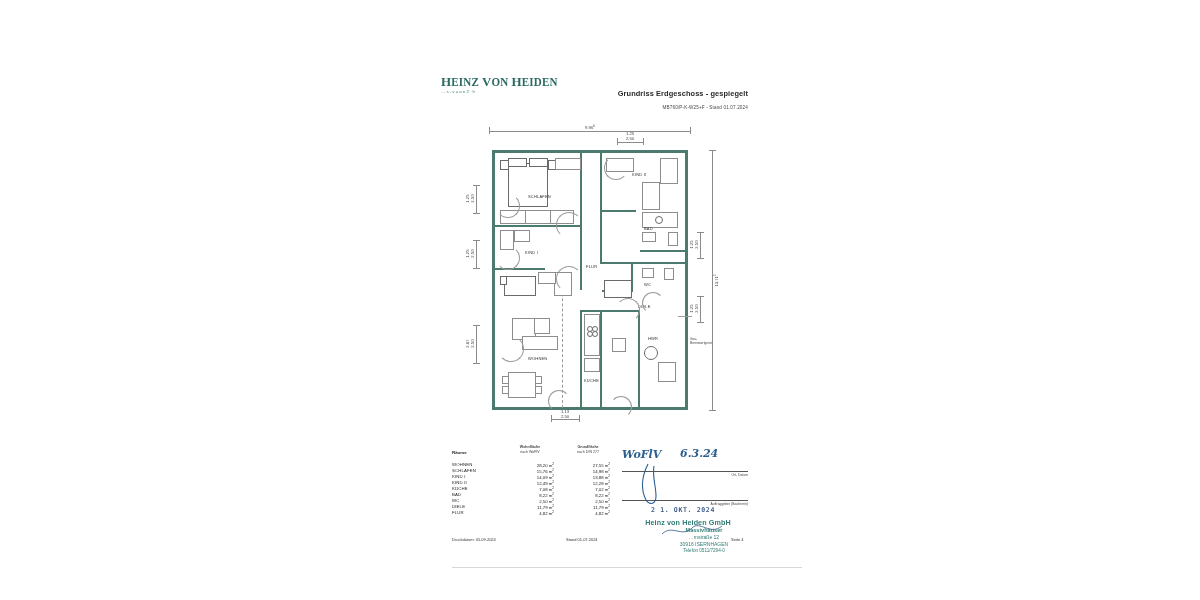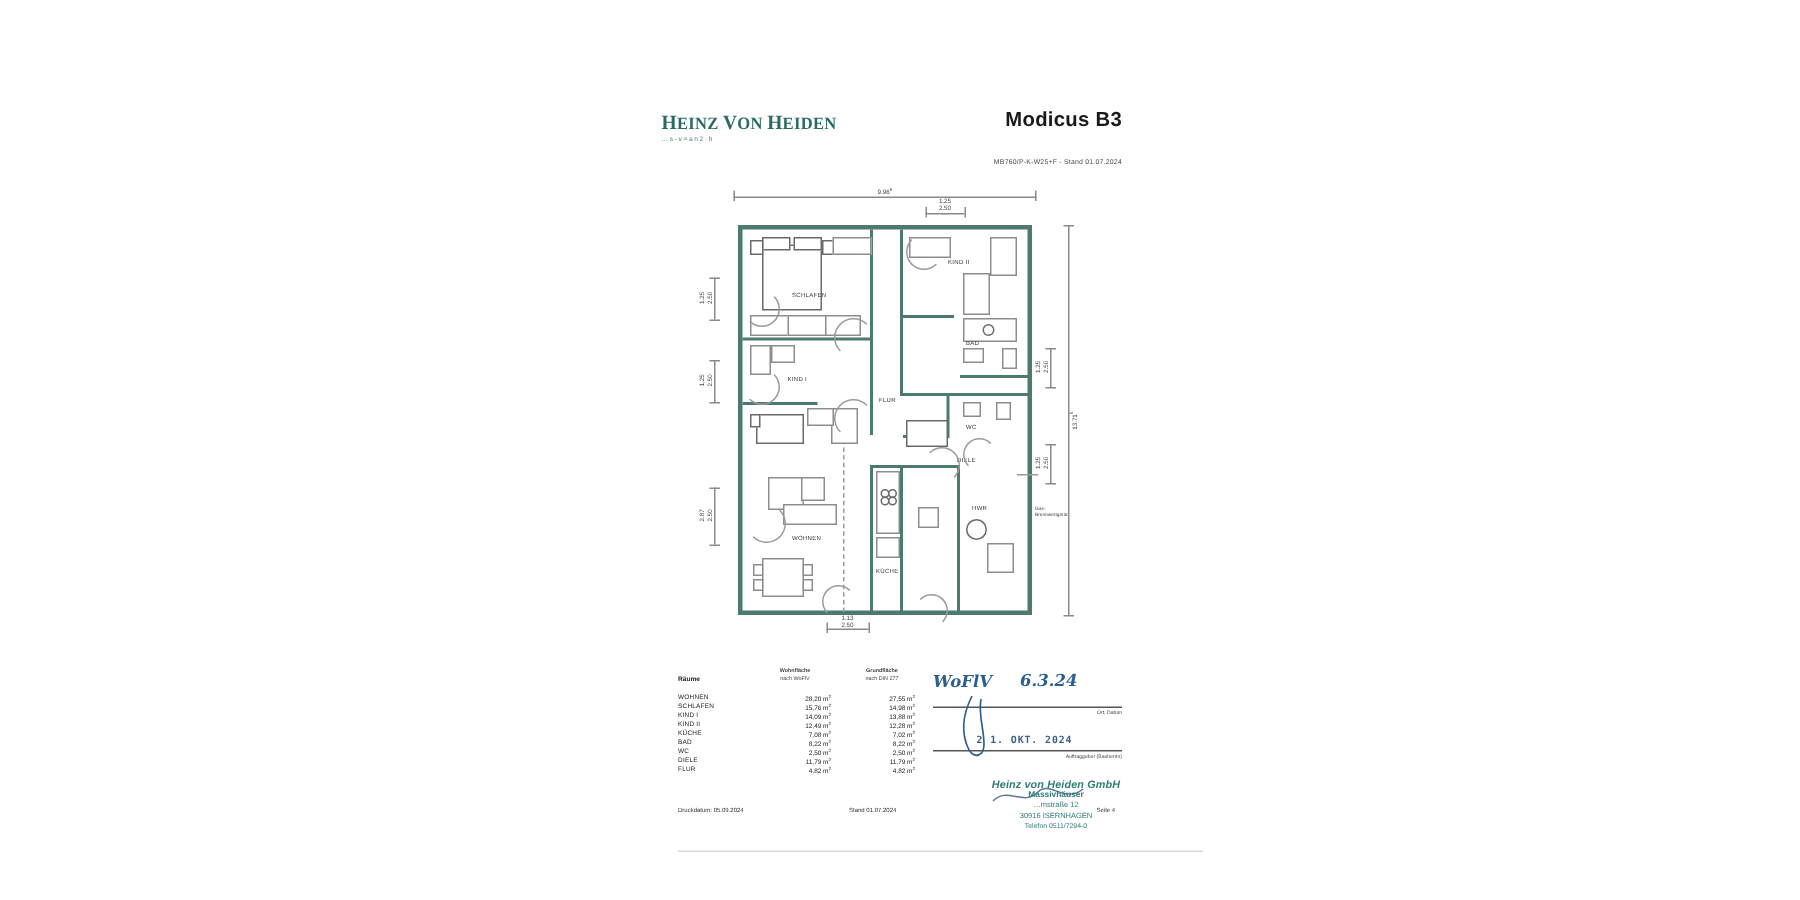--- a/index.html
+++ b/index.html
@@ -97,21 +97,21 @@
 
 <div id="sheet">
 
   <div class="logo">
     <div class="logo-word">
       <span class="cap">H</span><span>EINZ</span>&nbsp;<span class="cap">V</span><span>ON</span>&nbsp;<span class="cap">H</span><span>EIDEN</span>
     </div>
     <div class="logo-sub">…s-v=an2·h</div>
   </div>
 
-  <div class="title">Modicus B3</div>
+  <div class="subtitle">Grundriss Erdgeschoss - gespiegelt</div>
   <div class="code">MB760/P-K-W25+F - Stand 01.07.2024</div>
 
   <div class="hline" style="left:489px;top:131px;width:202px;"></div>
   <div class="tick" style="left:489px;top:127px;"></div>
   <div class="tick" style="left:690px;top:127px;"></div>
   <div class="dimlbl" style="left:565px;top:124px;width:50px;">
     <span class="top"><span>9.96</span><span class="sup">6</span></span>
   </div>
 
   <div class="hline" style="left:617px;top:142px;width:26px;"></div>
@@ -348,22 +348,22 @@
   <div class="sigline" style="left:622px;top:471px;width:126px;"></div>
   <div class="siglbl" style="left:648px;top:473px;width:100px;">Ort, Datum</div>
 
   <div class="sigline" style="left:622px;top:500px;width:126px;"></div>
   <div class="siglbl" style="left:648px;top:502px;width:100px;">Auftraggeber (Bauherrin)</div>
 
   <svg style="position:absolute;left:636px;top:462px;width:44px;height:44px;">
     <path d="M12,2 C6,14 4,26 10,38 C14,44 20,42 20,34 C20,24 16,14 18,4" fill="none" stroke="#2b5f8f" stroke-width="1.1"></path>
   </svg>
 
-  <div class="stampdate" style="left:651px;top:489px;text-align:center;">2 1. OKT. 2024</div>
-  <div class="stamp s1" style="left:632px;top:518px;width:144px;font-style:italic;">Heinz von Heiden GmbH</div>
+  <div class="stampdate" style="left:651px;top:506px;text-align:center;">2 1. OKT. 2024</div>
+  <div class="stamp s1" style="left:616px;top:518px;width:144px;">Heinz von Heiden GmbH</div>
   <div class="stamp s2" style="left:632px;top:527px;width:144px;">Massivhäuser</div>
   <div class="stamp s3" style="left:632px;top:534px;width:144px;">…mstraße 12</div>
   <div class="stamp s4" style="left:632px;top:541px;width:144px;">30916 ISERNHAGEN</div>
   <div class="stamp s5" style="left:632px;top:548px;width:144px;">Telefon 0511/7294-0</div>
 
   <svg style="position:absolute;left:660px;top:520px;width:70px;height:22px;">
     <path d="M2,14 C12,4 22,18 32,8 C40,0 50,16 62,6" fill="none" stroke="#3d5f8a" stroke-width="1" opacity=".85"></path>
   </svg>
 
   <div class="footL">Druckdatum: 05.09.2024</div>

